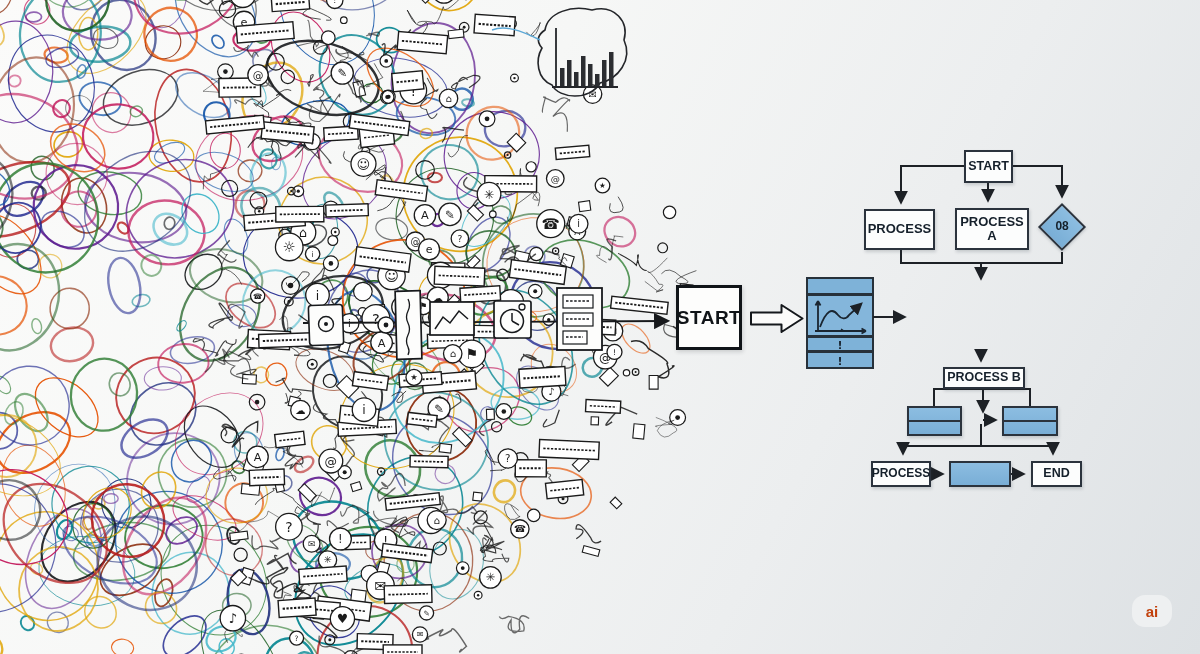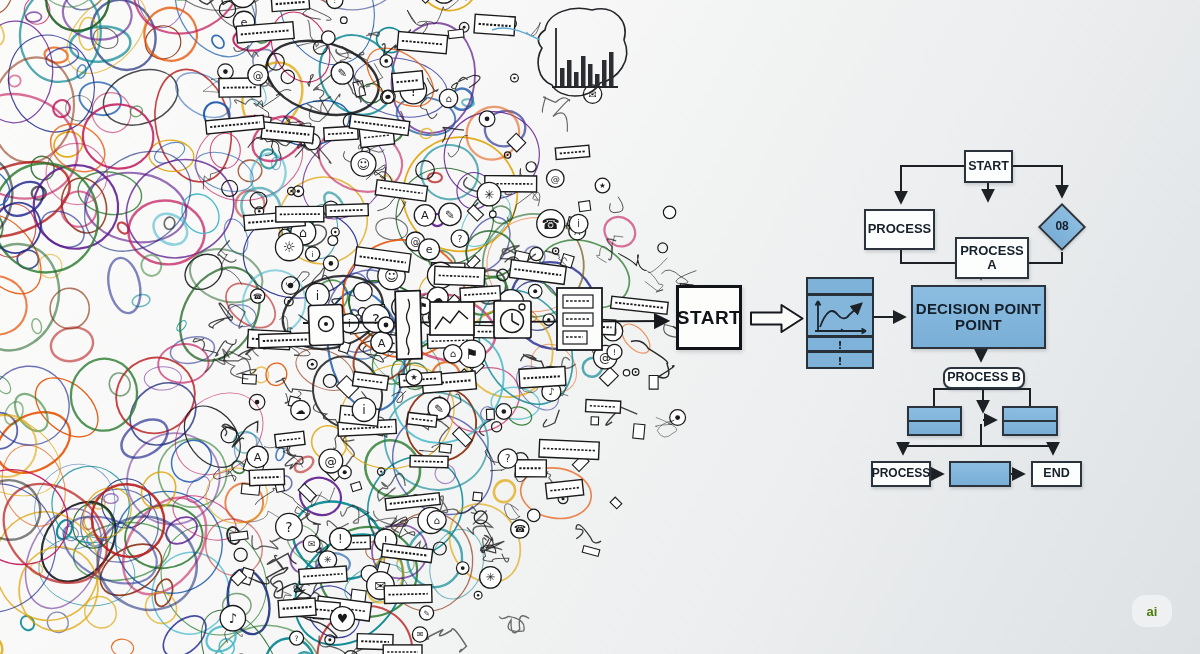--- a/index.html
+++ b/index.html
@@ -28,22 +28,22 @@
   }
   .fc-blue{background:linear-gradient(180deg,#8cbde1 0%,#79aed6 100%);}
   .fc-diamond{transform:rotate(45deg);box-shadow:1px 1px 3px rgba(50,60,70,.25);}
   .fc-diamond .rot{transform:rotate(-45deg);font-size:12px;font-weight:700;}
   .fc-decision{flex-direction:column;font-size:15px;letter-spacing:.2px;}
   .fc-split .divider{position:absolute;left:0;right:0;top:45%;height:2px;background:#2b333d;}
   .fc-split{position:absolute;}
   
   .ai-badge{
     position:absolute;left:1132px;top:595px;width:40px;height:32px;border-radius:13px;
-    background:#eef0f1;color:#4d7c0f;display:flex;align-items:center;justify-content:center;
-    font-size:13px;font-weight:700;
+    background:#eef0f1;color:#c2410c;display:flex;align-items:center;justify-content:center;
+    font-size:15px;font-weight:700;
   }
 </style>
 </head>
 <body>
 
 <div id="canvas">
 
   <svg id="chaos-svg" width="1200" height="654" viewBox="0 0 1200 654" style="font-family:'DejaVu Sans',sans-serif;">
     <g id="loops-layer">
         <ellipse cx="100.15299277380109" cy="98.69215346174315" rx="21.180136877123296" ry="16.08790762292563" fill="none" stroke="#1254a8" stroke-width="1.83" opacity="0.74" transform="rotate(195.7 100.2 98.7)"></ellipse>
@@ -1126,32 +1126,28 @@
   </svg>
 
   <div class="start-big">
     <span>START</span>
   </div>
 
   <div class="fc-node" style="left:964px;top:150px;width:49px;height:33px;font-size:12.5px;">START</div>
 
   <div class="fc-node" style="left:864px;top:209px;width:71px;height:41px;">PROCESS</div>
 
-  <div class="fc-node" style="left:955px;top:208px;width:74px;height:42px;margin-top:29px;">PROCESS A</div>
+  <div class="fc-node" style="left:955px;top:208px;width:74px;height:42px;">PROCESS A</div>
 
   <div class="fc-node fc-blue fc-diamond" style="left:1045px;top:210px;width:34px;height:34px;">
     <span class="rot">08</span>
   </div>
 
-  <div class="fc-node fc-blue fc-decision" style="left:911px;top:285px;width:135px;height:64px;">
-    <span>DECISION POINT</span>
-    <span>POINT</span>
-  </div>
-
-  <div class="fc-node" style="left:943px;top:367px;width:82px;height:22px;font-size:12.5px;border-radius:8px;">PROCESS B</div>
+
+  <div class="fc-node" style="left:943px;top:367px;width:82px;height:22px;font-size:12.5px;">PROCESS B</div>
 
   <div class="fc-node fc-blue fc-split" style="left:907px;top:406px;width:55px;height:30px;">
     <div class="divider"></div>
   </div>
 
   <div class="fc-node fc-blue fc-split" style="left:1002px;top:406px;width:56px;height:30px;">
     <div class="divider"></div>
   </div>
 
   <div class="fc-node" style="left:871px;top:461px;width:60px;height:26px;font-size:12px;">PROCESS</div>

